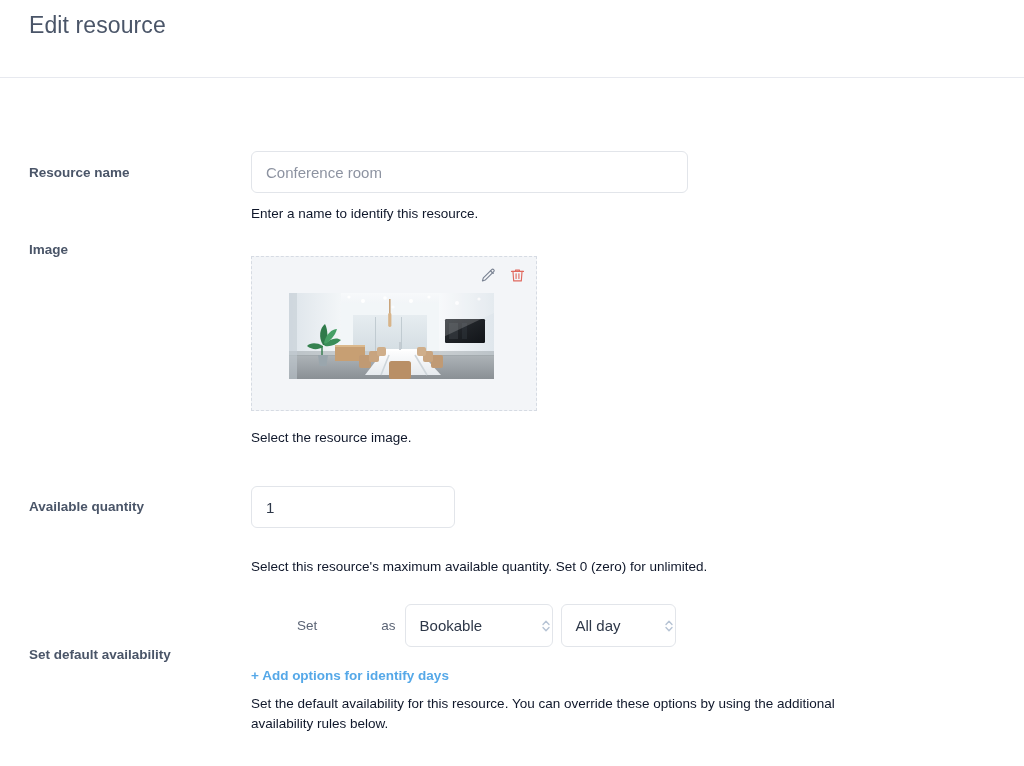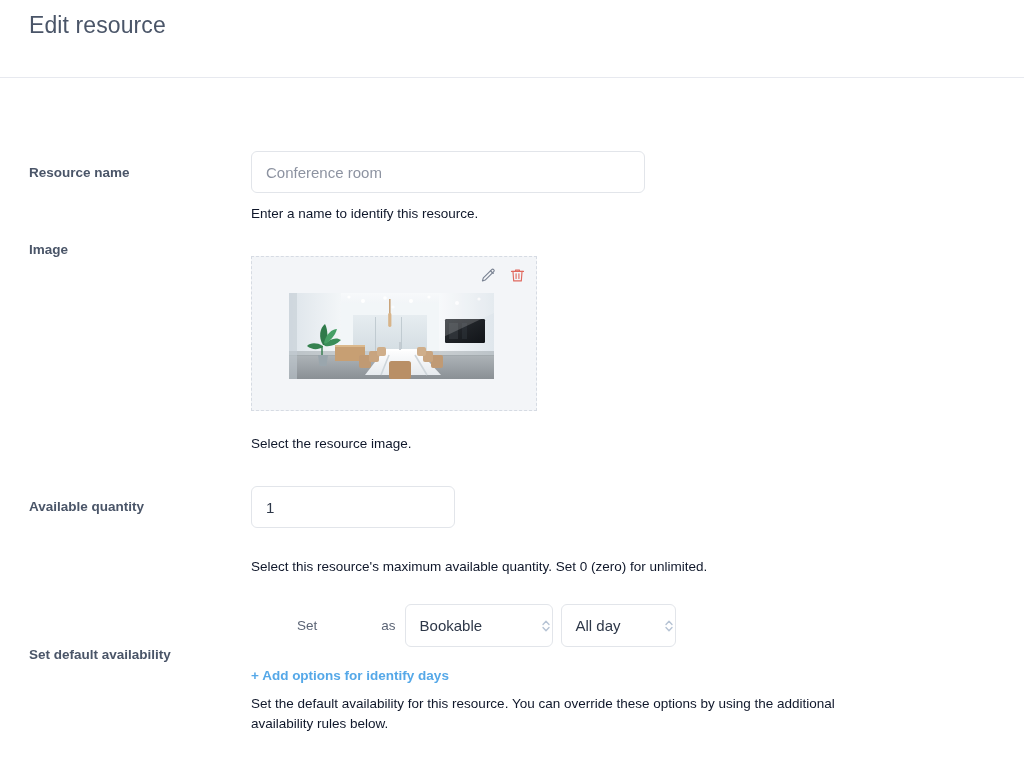--- a/index.html
+++ b/index.html
@@ -47,21 +47,21 @@
     border: 1px solid #e2e5ea;
     border-radius: 6px;
     background: #fff;
     font-family: "Liberation Sans", sans-serif;
     font-size: 15px;
     color: #2d3748;
     padding: 0 14px;
     outline: none;
   }
   .text-input::placeholder { color: #8d93a1; }
-  .input-name { width: 394px; height: 42px; }
+  .input-name { width: 437px; height: 42px; }
   .input-qty  { width: 204px; height: 42px; }
 
   
   .dropzone {
     position: relative;
     width: 286px; height: 155px;
     background: #f3f5f8;
     border: 1px dashed #d6dbe3;
   }
   .dz-tools {
@@ -244,21 +244,21 @@
               <rect x="128" y="54" width="9" height="9" rx="2" fill="#cfae8a"></rect>
 
               <rect x="100" y="68" width="22" height="18" rx="2.5" fill="#b98f66"></rect>
 
               <path d="M150 0 L205 0 L205 20 L150 46 Z" fill="#ffffff" opacity="0.18"></path>
               <rect x="0" y="0" width="8" height="86" fill="#c3ccd3" opacity="0.55"></rect>
             </svg>
           </div>
         </div>
 
-        <div class="helper" style="margin-top:23px;">Select the resource image.</div>
+        <div class="helper" style="margin-top:17px;">Select the resource image.</div>
       </div>
     </div>
 
     <div class="row" style="top:0;">
       <div class="field-label" style="top:421px;">Available quantity</div>
       <div class="control" style="top:408px;">
         <input class="text-input input-qty" type="text" value="1" style="">
         <div class="helper" style="margin-top:29px;">Select this resource's maximum available quantity. Set 0 (zero) for unlimited.</div>
       </div>
     </div>

